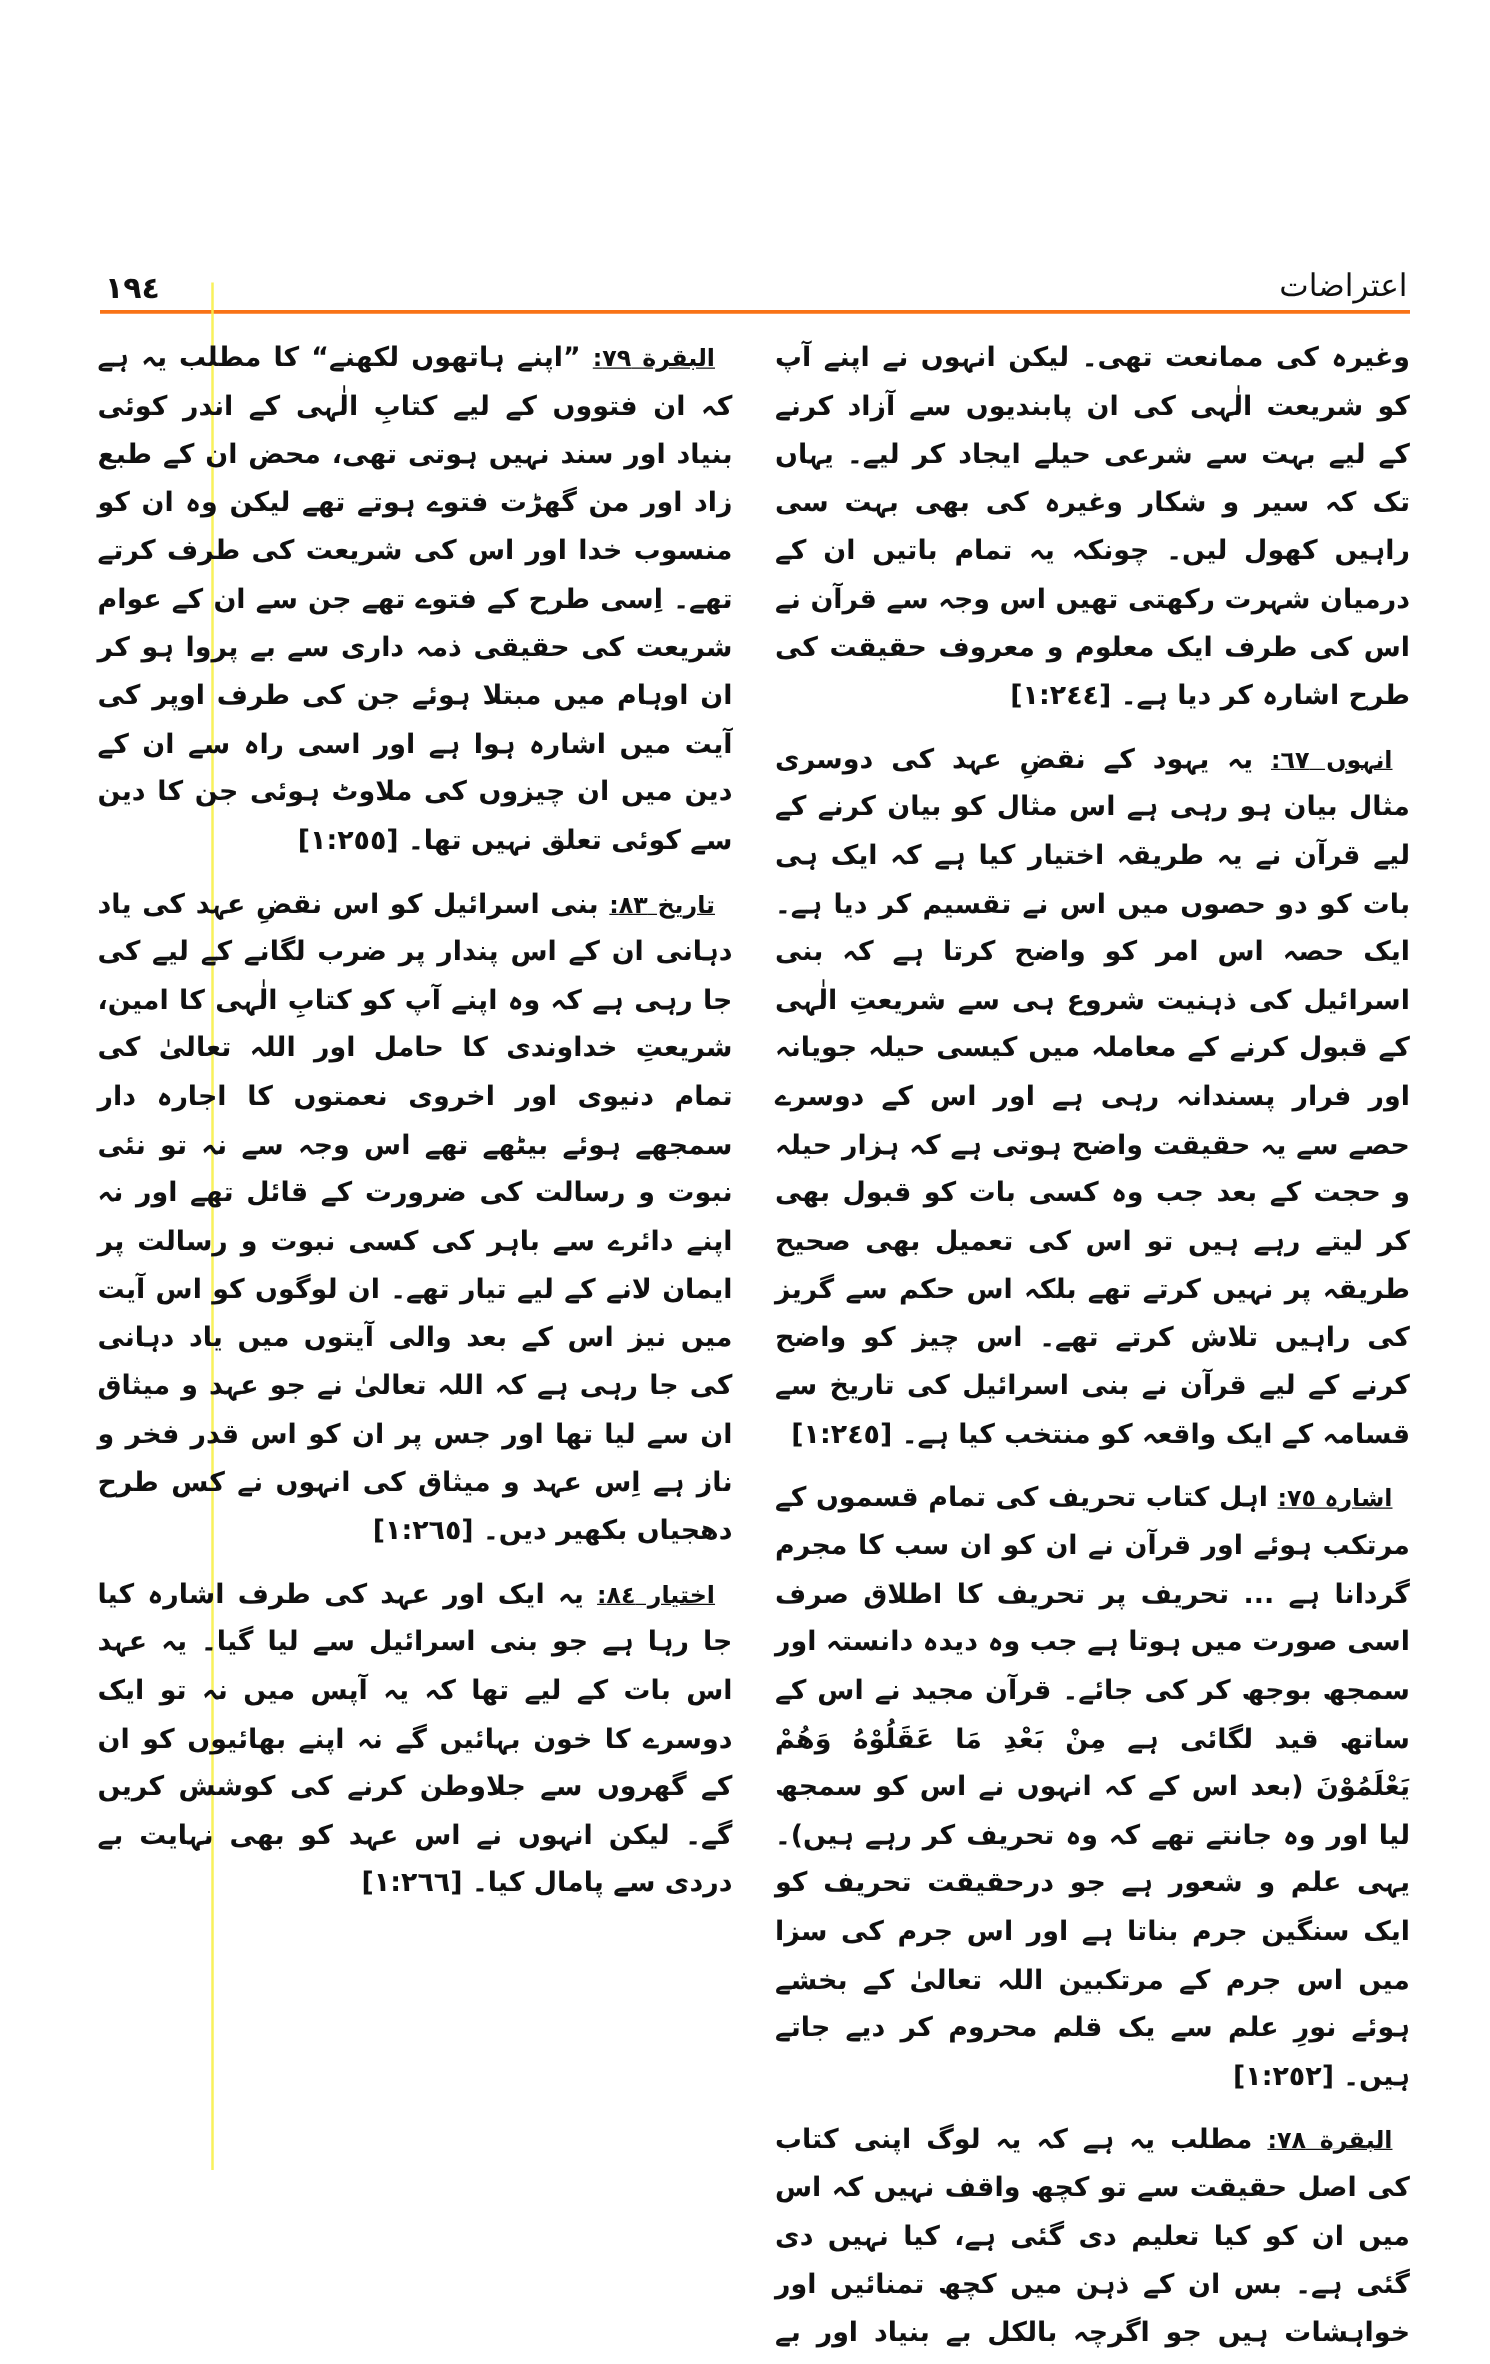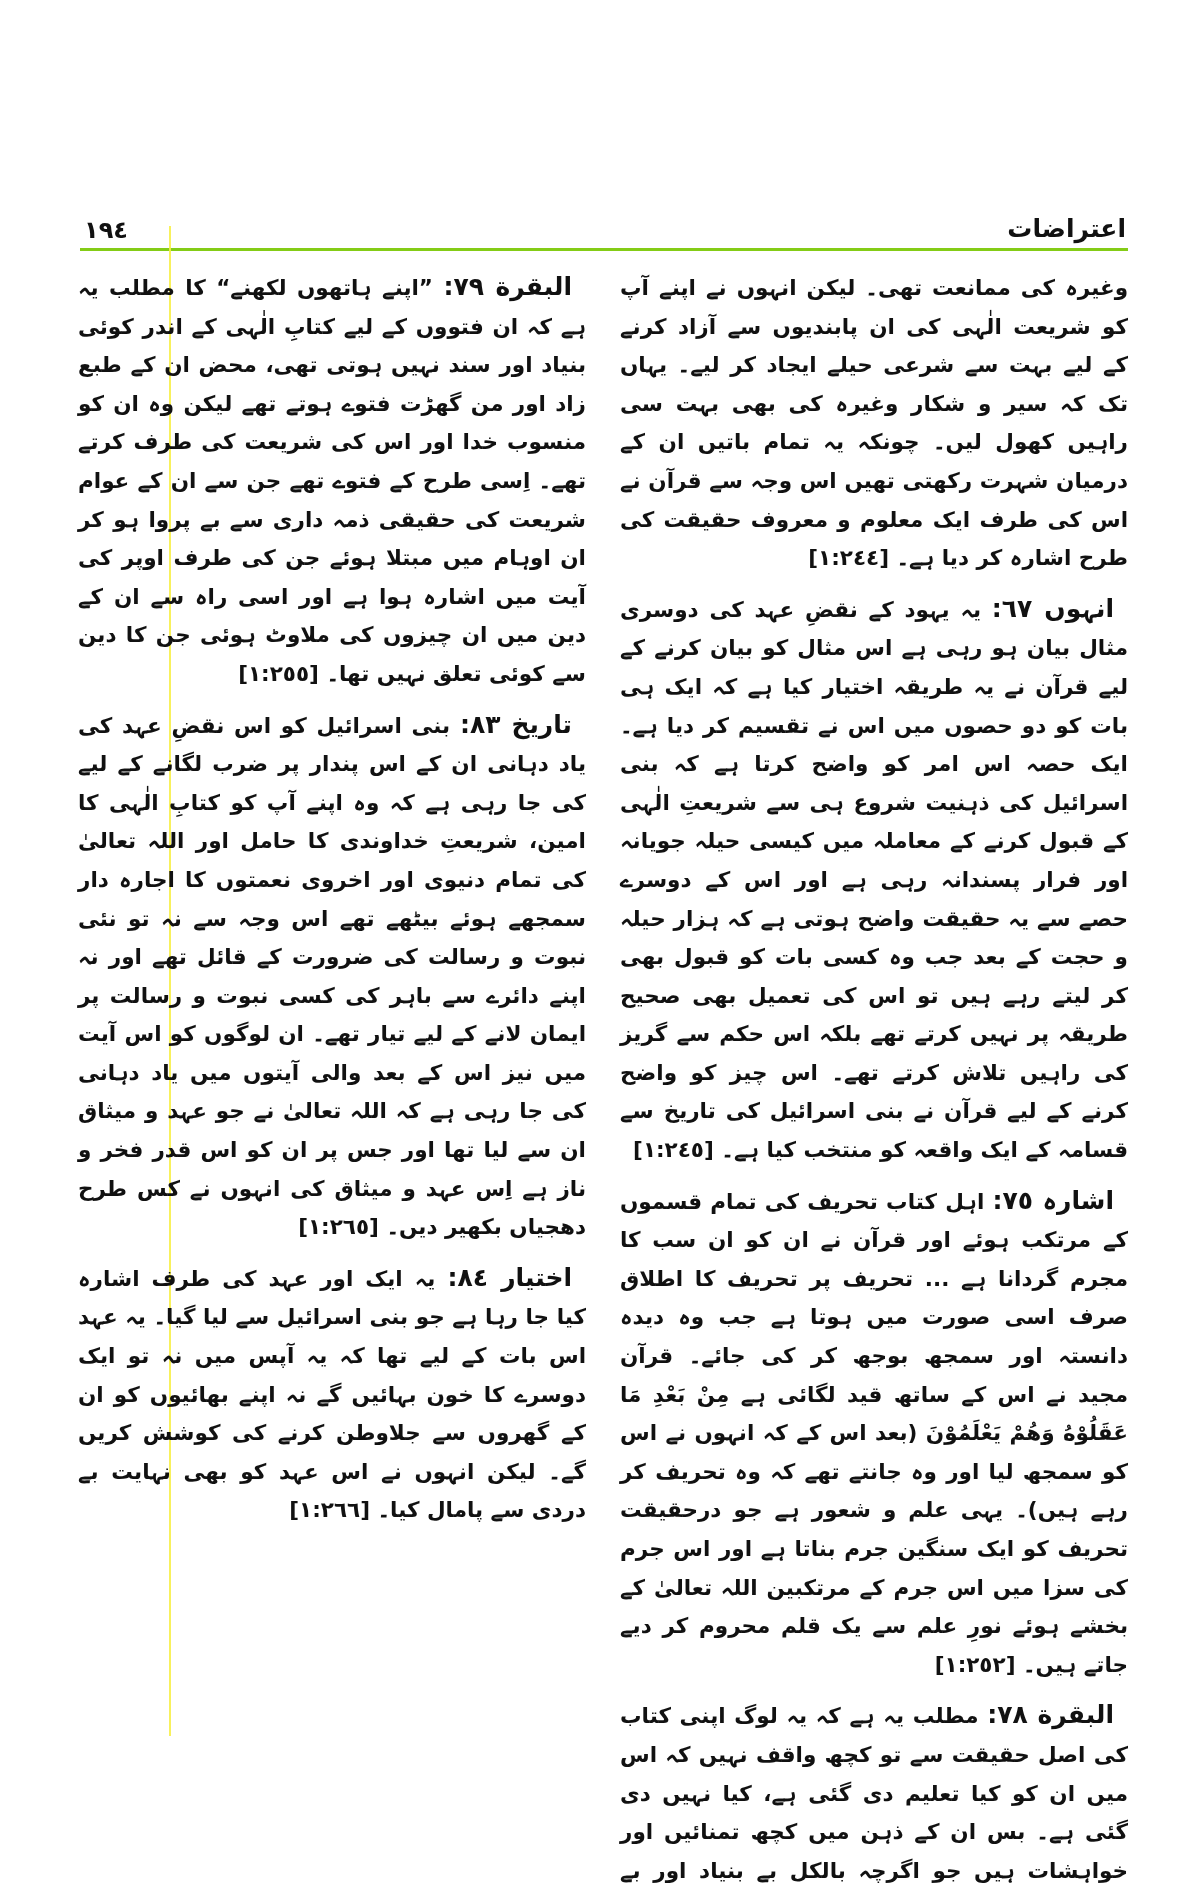--- a/index.html
+++ b/index.html
@@ -1,32 +1,32 @@
 <!DOCTYPE html>
 <html><head>
 <meta charset="utf-8">
 <style>
   html, body { margin:0; padding:0; background:#ffffff; }
   body { width:1192px; height:1891px; position:relative; overflow:hidden;
          font-family:"DejaVu Sans", sans-serif; color:#111; }
   .page-header { position:absolute; left:80px; top:212px; width:1048px; height:36px;
-                 border-bottom:3px solid #84cc16; }
+                 border-bottom:3px solid #f97316; }
   .page-number { position:absolute; left:4px; top:4px; font-size:24px; font-weight:bold;
                  font-family:"DejaVu Sans", sans-serif; direction:rtl; }
-  .running-title { position:absolute; right:2px; top:2px; font-size:25px; font-weight:bold;
+  .running-title { position:absolute; right:2px; top:2px; font-size:25px; font-weight:normal;
                    direction:rtl; }
   .highlight-mark { position:absolute; left:169px; top:226px; width:2px; height:1510px;
                     background:#f7ef4a; opacity:.9; }
   .column { position:absolute; top:268px; width:508px; direction:rtl; text-align:justify;
             font-size:21.5px; line-height:38.6px; font-weight:bold; }
   .col-right { left:620px; }
   .col-left { left:78px; }
   .para { margin:0 0 12px 0; text-align-last:right; }
   .para .ref { font-weight:bold; white-space:nowrap; }
-  .para .heading { font-weight:bold; font-size:25px; }
+  .para .heading { font-weight:bold; font-size:19px;text-decoration:underline; }
   .para.first { text-indent:0; }
   .para.entry { text-indent:14px; }
 </style>
 </head>
 <body>
 
 <div class="page-header">
   <span class="page-number">١٩٤</span>
   <span class="running-title">اعتراضات</span>
 </div>

